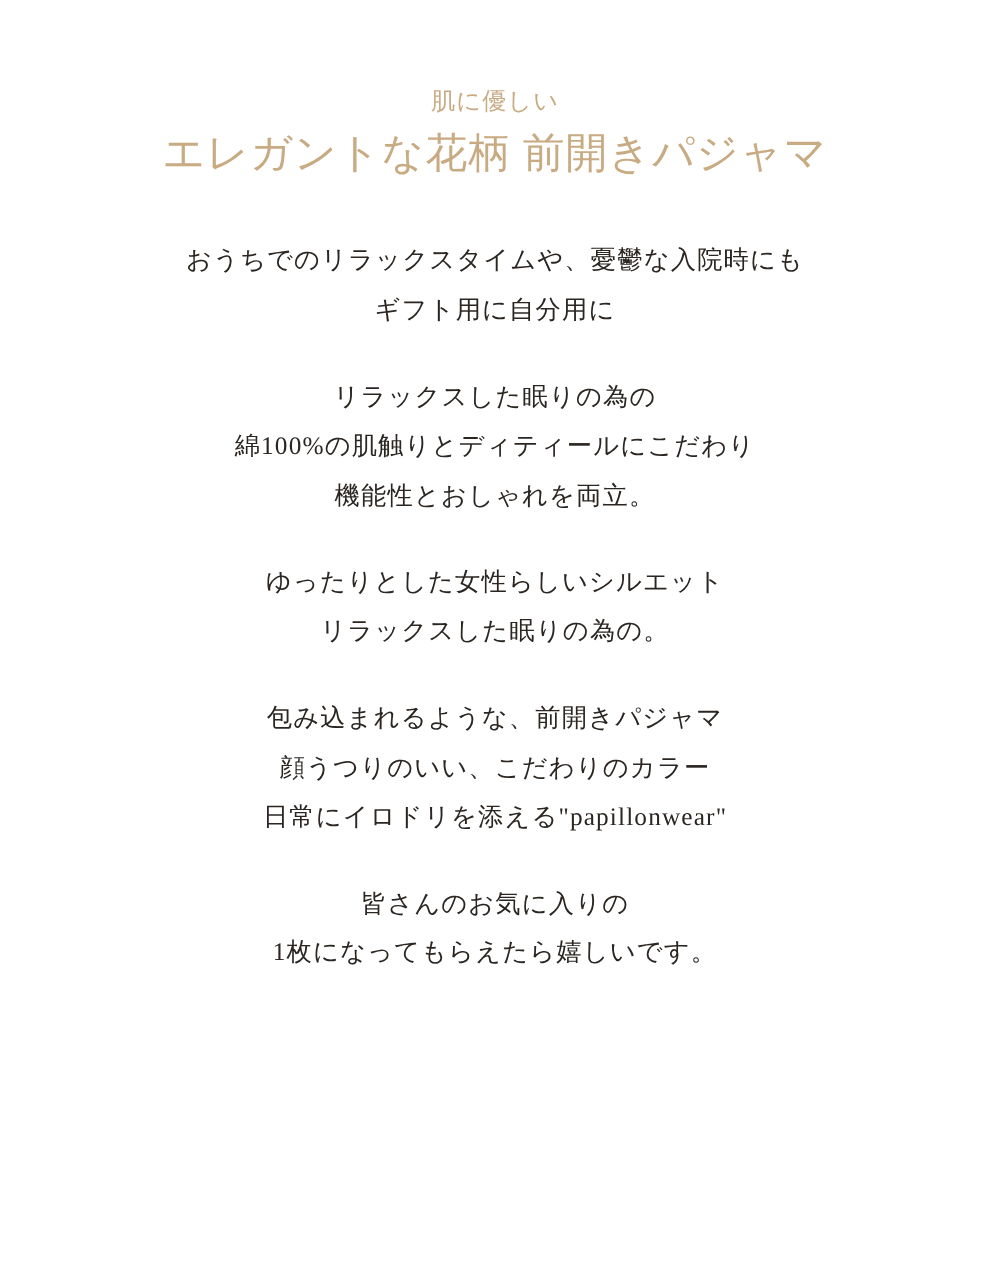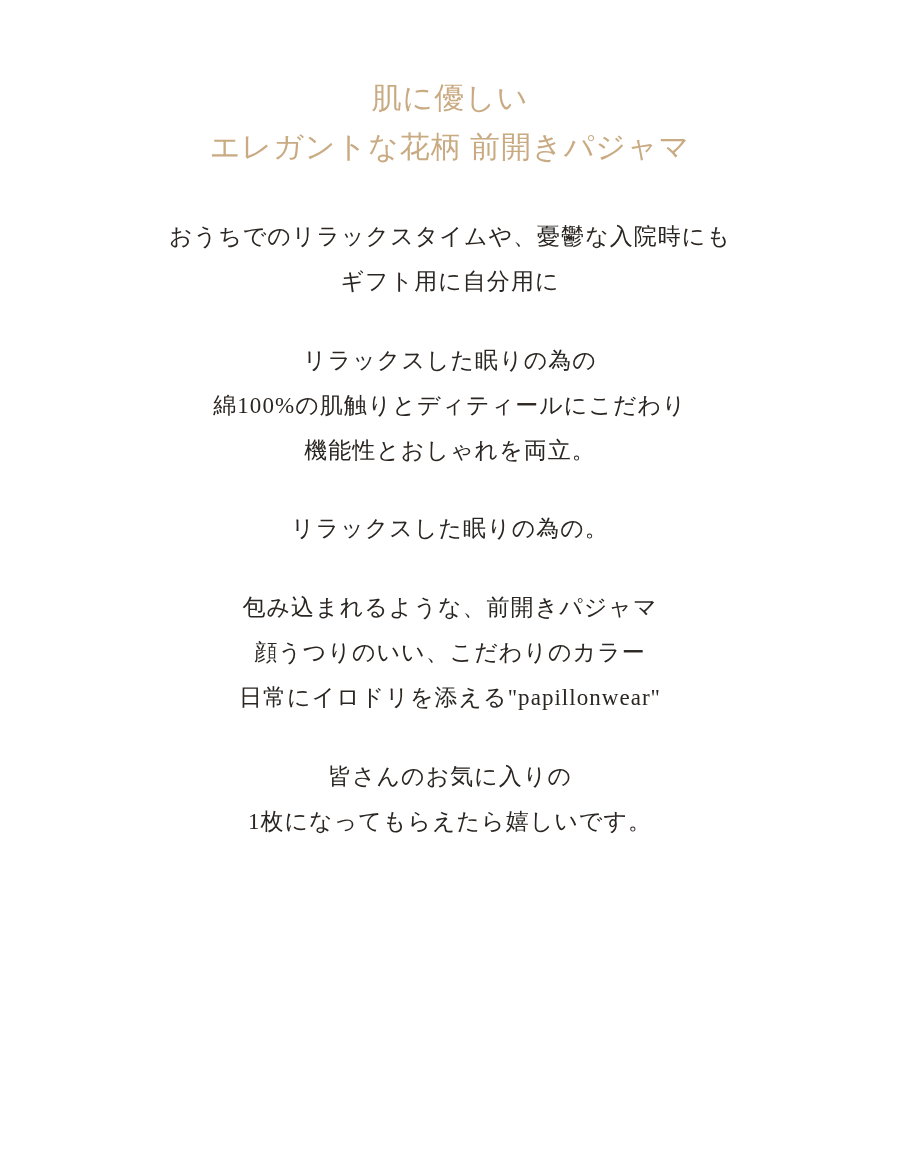--- a/index.html
+++ b/index.html
@@ -23,25 +23,25 @@
     align-items: center;
     padding-top: 74px;
   }
   .headline {
     text-align: center;
     color: #c9ab83;
     line-height: 1.62;
     letter-spacing: 0.06em;
   }
   .headline-line1 {
-    font-size: 30px;
+    font-size: 22px;
     display: block;
   }
   .headline-line2 {
-    font-size: 30px;
+    font-size: 38px;
     display: block;
   }
   .body-block {
     text-align: center;
     color: #2b2622;
     font-size: 23px;
     line-height: 1.95;
     letter-spacing: 0.045em;
   }
   .body-block .ln {
@@ -75,20 +75,21 @@
 
   <div class="body-block">
     <span class="ln">リラックスした眠りの為の</span>
     <span class="ln">綿100%の肌触りとディティールにこだわり</span>
     <span class="ln">機能性とおしゃれを両立。</span>
   </div>
 
   <div class="gap-3"></div>
 
   <div class="body-block">
+    <span class="ln">ゆったりとした女性らしいシルエット</span>
     <span class="ln">リラックスした眠りの為の。</span>
   </div>
 
   <div class="gap-4"></div>
 
   <div class="body-block">
     <span class="ln">包み込まれるような、前開きパジャマ</span>
     <span class="ln">顔うつりのいい、こだわりのカラー</span>
     <span class="ln">日常にイロドリを添える"papillonwear"</span>
   </div>

